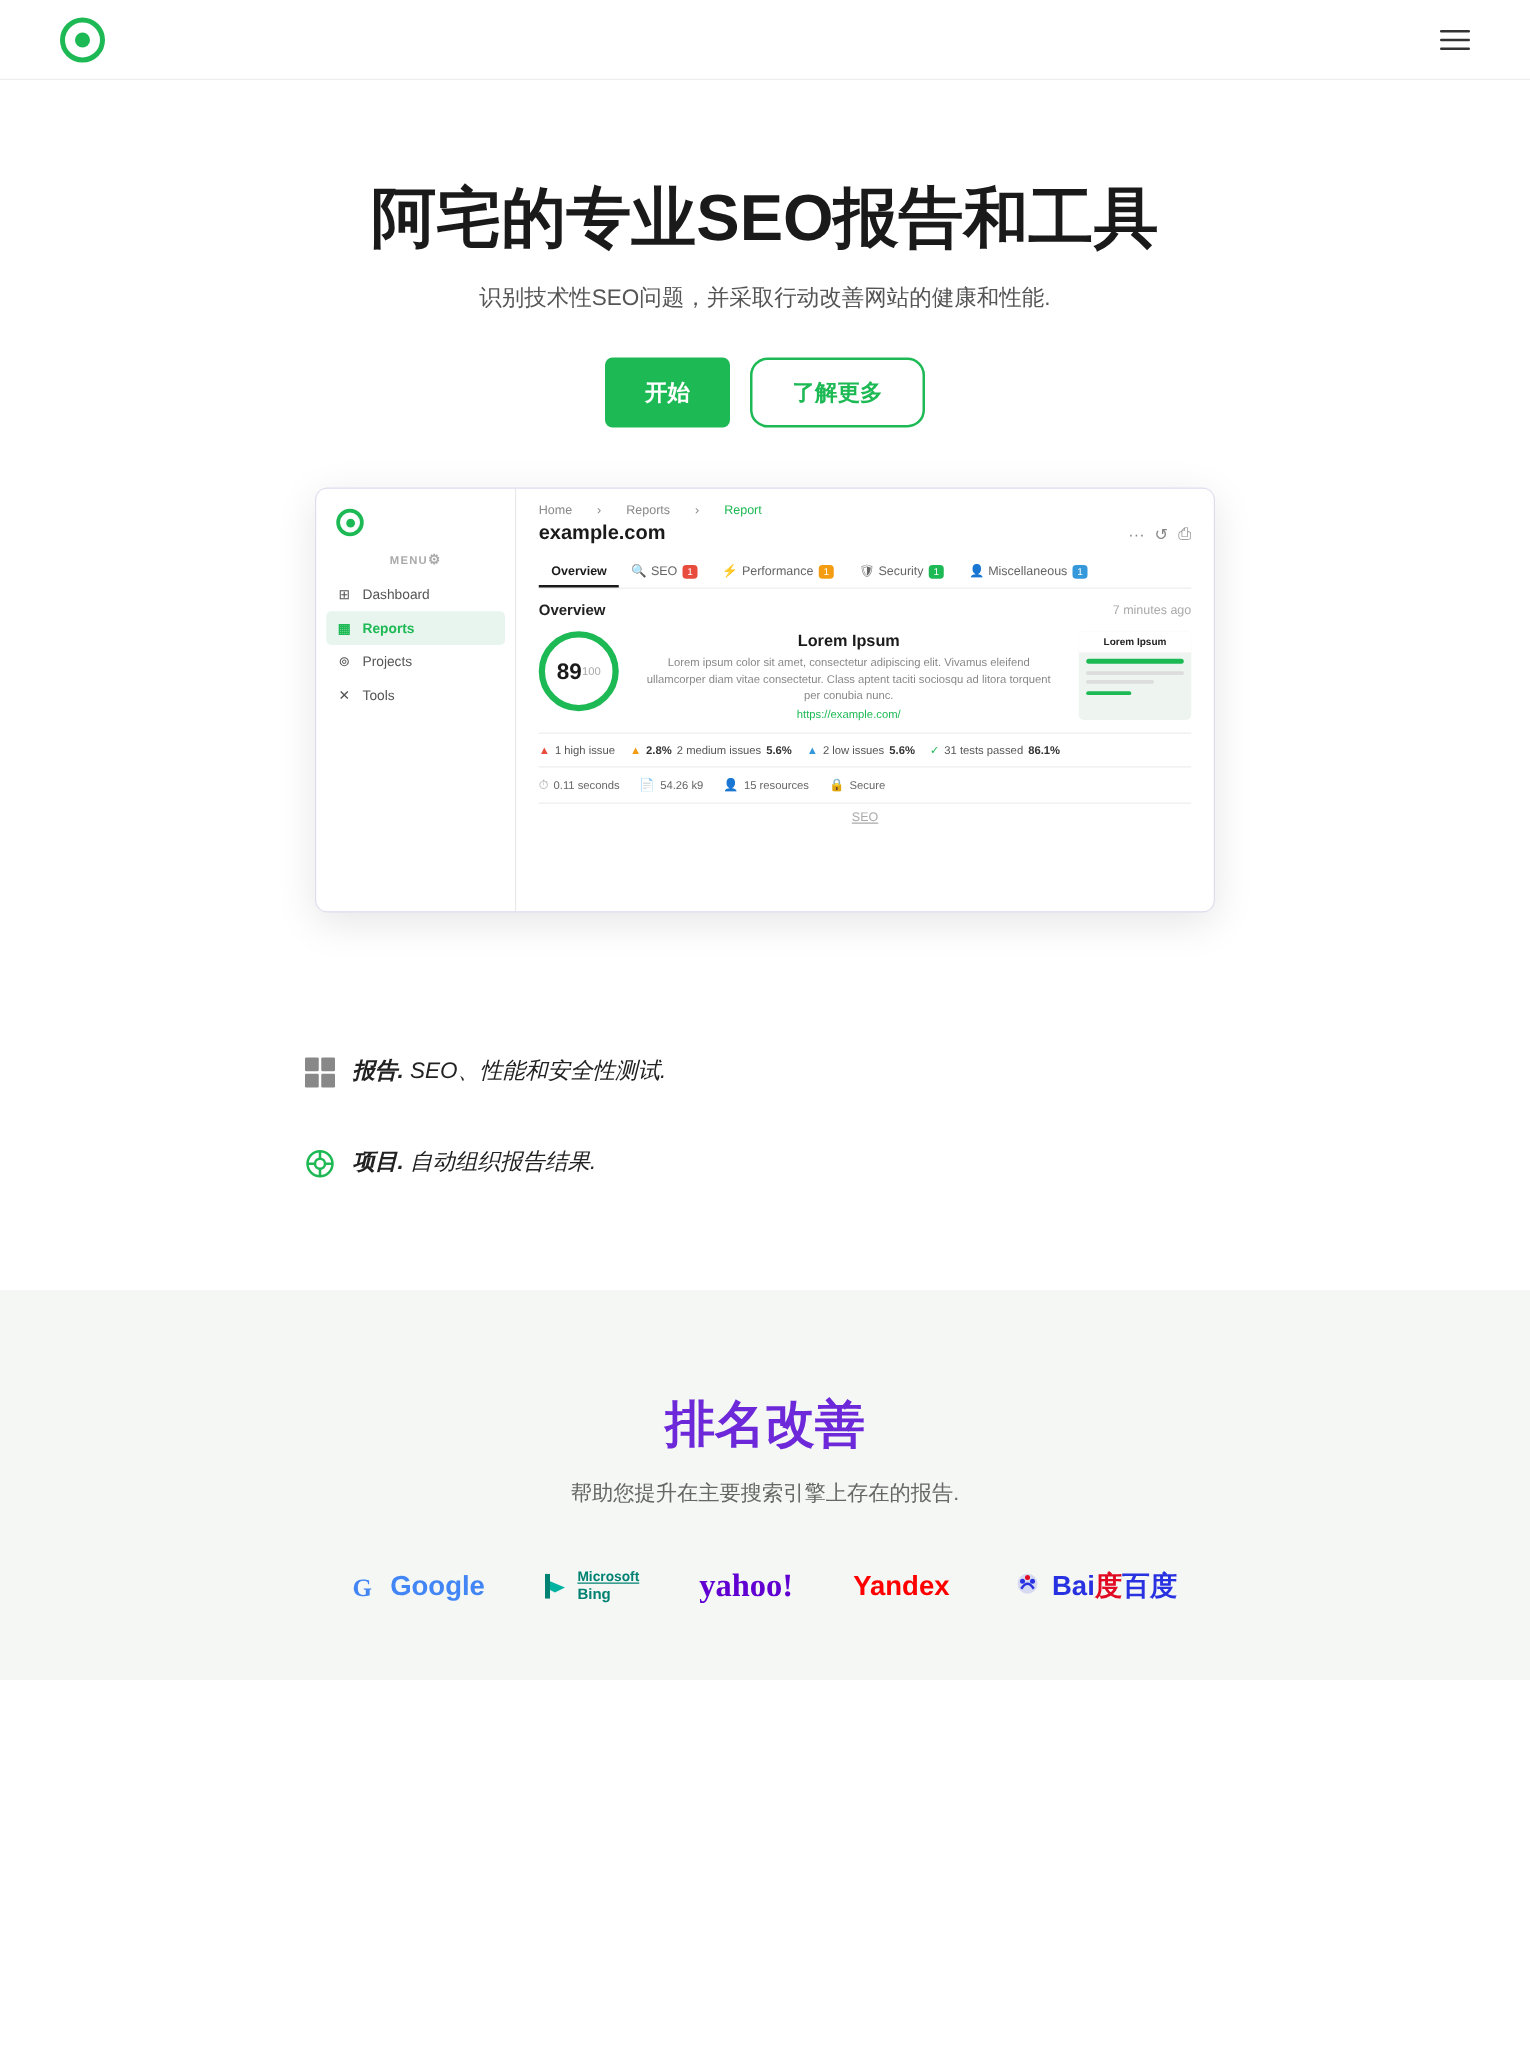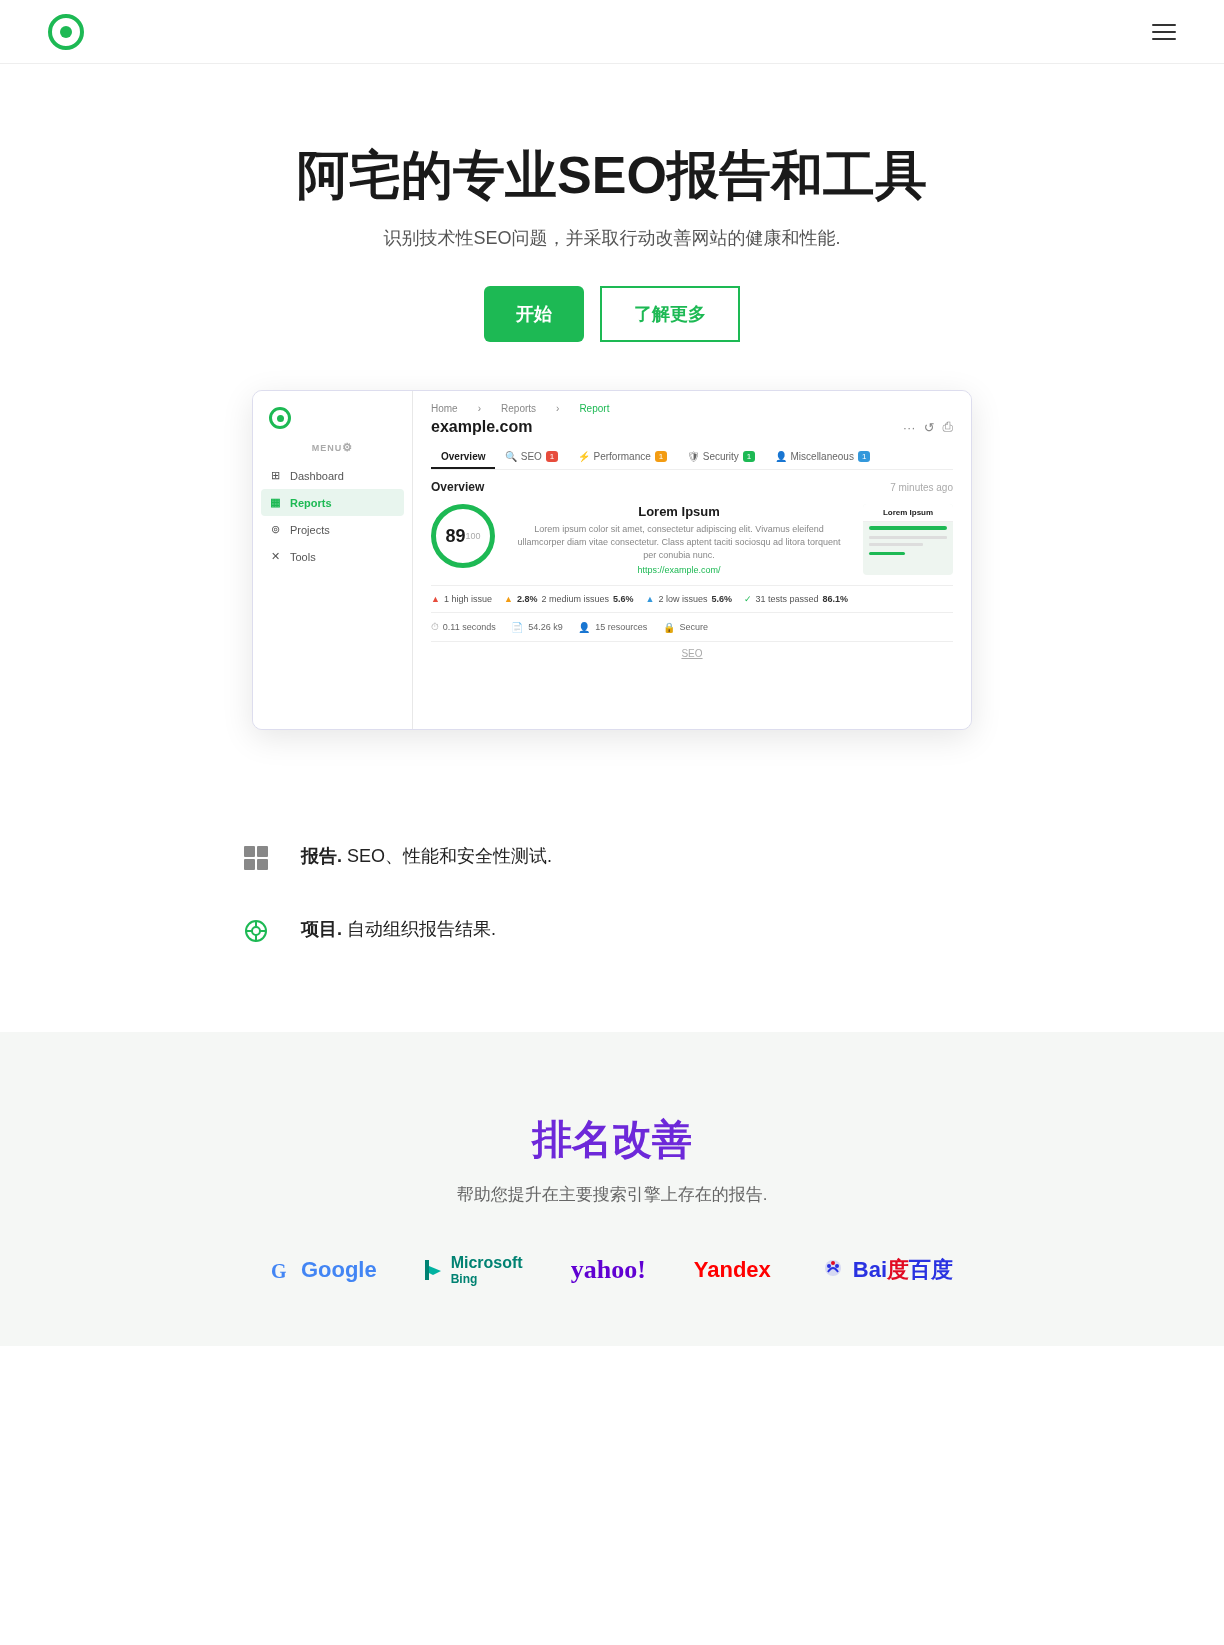--- a/index.html
+++ b/index.html
@@ -64,21 +64,21 @@
       border-radius: 6px;
       padding: 14px 32px;
       font-size: 18px;
       font-weight: 600;
       cursor: pointer;
     }
     .btn-secondary {
       background: #fff;
       color: #1db954;
       border: 2px solid #1db954;
-      border-radius: 0;
+      border-radius: 14px;
       padding: 14px 32px;
       font-size: 18px;
       font-weight: 600;
       cursor: pointer;
     }
 
     
     .dashboard-preview {
       max-width: 720px;
       margin: 0 auto;
@@ -318,22 +318,23 @@
 
     
     .features {
       max-width: 900px;
       margin: 64px auto 0;
       padding: 0 80px;
     }
     .feature-row {
       display: flex;
       align-items: flex-start;
-      gap: 31px;
+      gap: 12px;
       margin-bottom: 36px;
+      font-style: italic;
     }
     .feature-icon {
       font-size: 26px;
       flex-shrink: 0;
       margin-top: 2px;
     }
     .feature-text {
       font-size: 18px;
       color: #222;
       line-height: 1.6;
@@ -586,21 +587,21 @@
           <text y="20" font-size="20" font-family="serif" font-weight="900" fill="#4285f4">G</text>
         </svg>
       <span>Google</span>
     </div>
     <div class="engine-logo engine-bing">
       <svg width="20" height="20" viewBox="0 0 20 20">
         <rect width="4" height="20" fill="#008272"></rect>
         <path d="M4 6l12 5-8 4-4-2" fill="#00b2a0"></path>
       </svg>
       <div style="text-align:left;">
-        <div style="font-size:16px;font-weight:800;color:#008272;">Microsoft</div>
+        <div style="font-size:11px;font-weight:800;color:#008272;text-decoration:underline;">Microsoft</div>
         <div style="font-size:12px;font-weight:800;color:#008272;">Bing</div>
       </div>
     </div>
     <div class="engine-logo engine-yahoo">
       <span style="font-family:Georgia,serif;font-size:26px;font-weight:900;color:#6001d2;">yahoo!</span>
     </div>
     <div class="engine-logo engine-yandex">
       <span style="font-size:22px;font-weight:900;color:#f00;">Yandex</span>
     </div>
     <div class="engine-logo engine-baidu">

